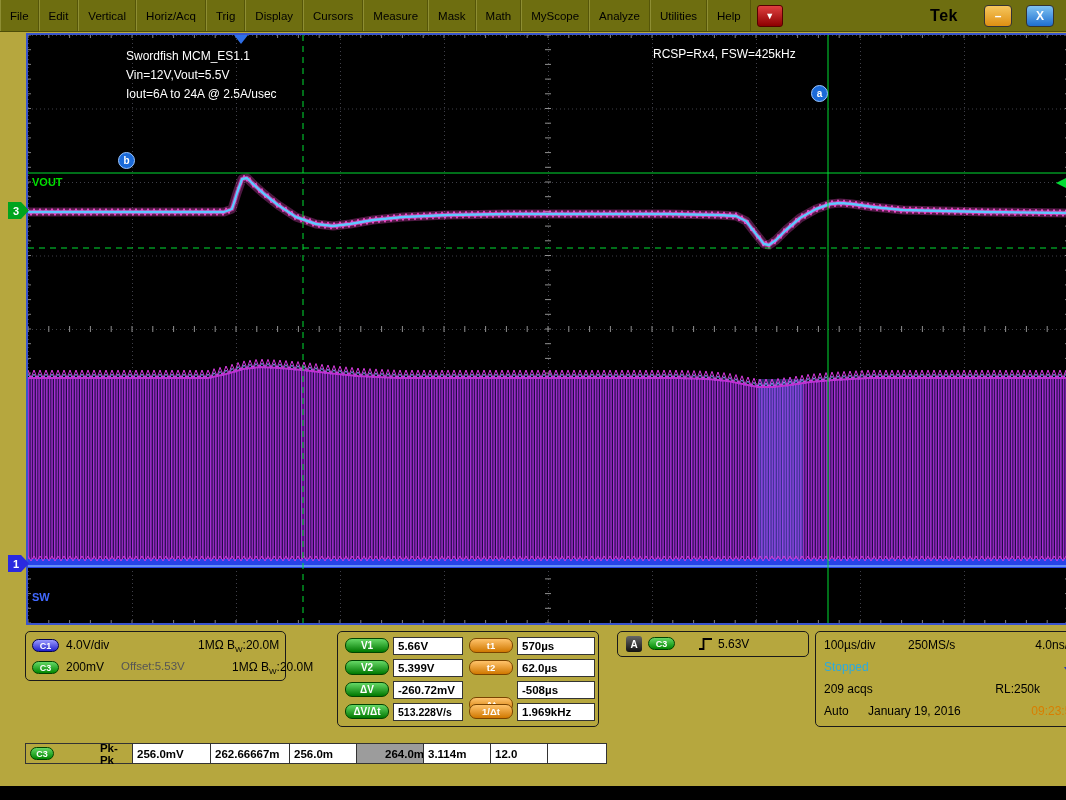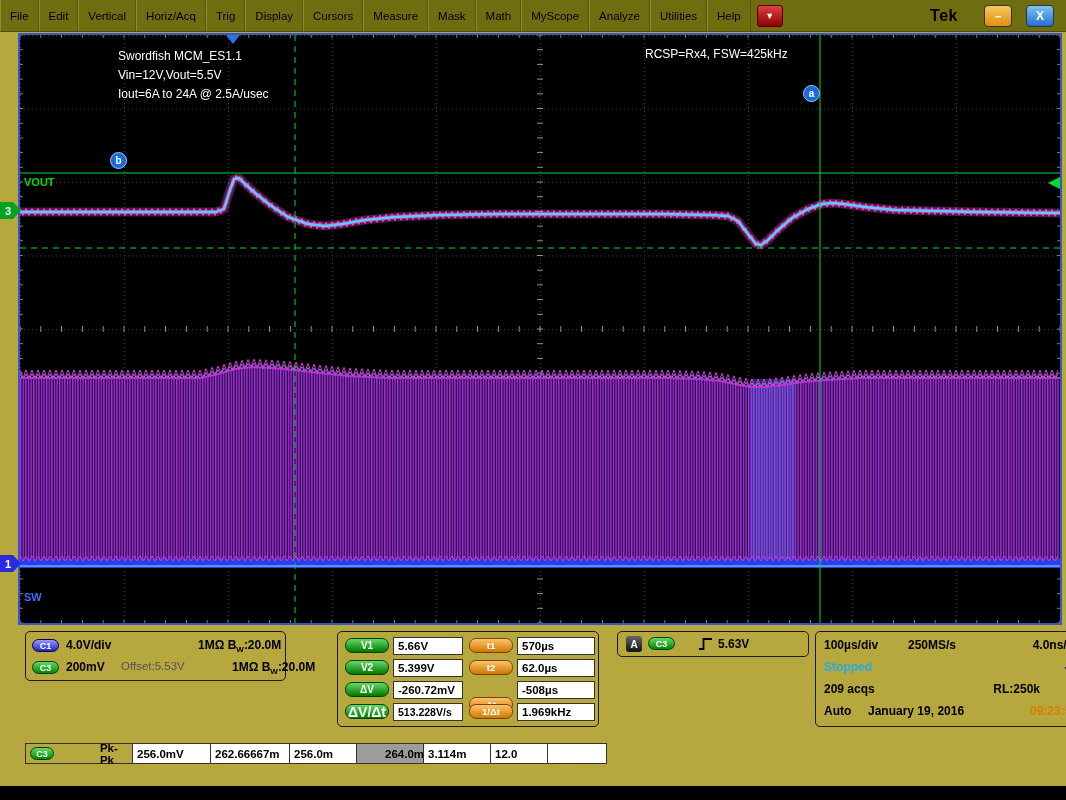--- a/index.html
+++ b/index.html
@@ -15,21 +15,21 @@
                  background:linear-gradient(180deg,#e04040,#8d0000);border:1px solid #550000;
                  color:#fff;font-size:9px;display:flex;align-items:center;justify-content:center;}
   .mb-spacer{flex:1;}
   .tek-logo{font-size:16px;font-weight:bold;color:#000;align-self:center;letter-spacing:.5px;margin-right:26px;}
   .win-btn{width:26px;height:20px;align-self:center;border-radius:4px;display:flex;align-items:center;
            justify-content:center;color:#fff;font-weight:bold;font-size:12px;margin-right:14px;border:1px solid #333;}
   .win-btn.min{background:linear-gradient(180deg,#f6c75e,#df8f12);}
   .win-btn.close{background:linear-gradient(180deg,#7fc3f2,#1f6fd0);margin-right:12px;}
 
   
-  .display-wrap{position:absolute;left:0;top:31px;width:1014px;height:597px;}
+  .display-wrap{position:absolute;left:8px;top:31px;width:1014px;height:597px;}
   .screen{position:absolute;left:18px;top:2px;width:1040px;height:588px;background:#000;
           border:2px solid #3a55cc;}
   .screen svg{position:absolute;left:0;top:0;}
   .annot-left{position:absolute;left:98px;top:12px;color:#fff;font-size:12px;line-height:19px;}
   .annot-right{position:absolute;left:625px;top:12px;color:#fff;font-size:12px;}
   .vout-label{position:absolute;left:4px;top:141px;color:#00e000;font-size:11px;font-weight:bold;}
   .sw-label{position:absolute;left:4px;top:556px;color:#4169ff;font-size:11px;font-weight:bold;}
   .cursor-badge{position:absolute;width:15px;height:15px;border-radius:50%;background:#1b6ad8;
                 border:1px solid #9cc6ff;color:#fff;font-size:10px;font-weight:bold;
                 display:flex;align-items:center;justify-content:center;}
@@ -41,21 +41,21 @@
   .ch-badge.ch3{top:171px;background:#00a41e;}
   .ch-badge.ch1{top:524px;background:#2a2ae0;}
 
   
   .rbox{position:absolute;border:1.5px solid #1a1a1a;border-radius:5px;box-sizing:border-box;}
   .box-ch{left:25px;top:631px;width:261px;height:50px;}
   .box-cursors{left:337px;top:631px;width:262px;height:96px;}
   .box-trig{left:617px;top:631px;width:192px;height:26px;}
   .box-horiz{left:815px;top:631px;width:272px;height:96px;}
   .abs{position:absolute;}
-  .bold12{font-size:12px;font-weight:bold;color:#000;white-space:nowrap;}
+  .bold12{font-size:12px;font-weight:normal;color:#000;white-space:nowrap;}
   .gray12{font-size:11.5px;color:#555;white-space:nowrap;}
   .pill{display:inline-flex;align-items:center;justify-content:center;color:#fff;font-weight:bold;
         border-radius:7px;box-sizing:border-box;}
   .pill.small{width:27px;height:13px;font-size:9px;}
   .pill.c1{background:linear-gradient(180deg,#9a9aff,#2222cc);border:1px solid #00004d;}
   .pill.c3{background:linear-gradient(180deg,#66d866,#008800);border:1px solid #004400;}
   .pill.curv{width:44px;height:15px;font-size:10px;background:linear-gradient(180deg,#66d866,#007800);border:1px solid #004400;}
   .pill.curt{width:44px;height:15px;font-size:9.5px;background:linear-gradient(180deg,#ffc36b,#d07800);border:1px solid #7a4400;}
   .vcell{position:absolute;background:#fff;border:1px solid #333;height:18px;box-sizing:border-box;
          font-size:11.5px;font-weight:bold;color:#000;display:flex;align-items:center;padding:0 4px;white-space:nowrap;}
@@ -467,21 +467,21 @@
     </span>
   </div>
 
   <div class="rbox box-cursors">
     <span class="abs pill curv" style="left:7px;top:6px;">V1</span>
     <div class="vcell" style="left:55px;top:5px;width:70px;">5.66V</div>
     <span class="abs pill curv" style="left:7px;top:28px;">V2</span>
     <div class="vcell" style="left:55px;top:27px;width:70px;">5.399V</div>
     <span class="abs pill curv" style="left:7px;top:50px;">ΔV</span>
     <div class="vcell" style="left:55px;top:49px;width:70px;">-260.72mV</div>
-    <span class="abs pill curv" style="left:7px;top:72px;font-size:14px;">ΔV/Δt</span>
+    <span class="abs pill curv" style="left:7px;top:72px;font-size:10px;">ΔV/Δt</span>
     <div class="vcell" style="left:55px;top:71px;width:70px;font-size:10.5px;">513.228V/s</div>
 
     <span class="abs pill curt" style="left:131px;top:6px;">t1</span>
     <div class="vcell" style="left:179px;top:5px;width:78px;">570µs</div>
     <span class="abs pill curt" style="left:131px;top:28px;">t2</span>
     <div class="vcell" style="left:179px;top:27px;width:78px;">62.0µs</div>
     <span class="abs pill curt" style="left:131px;top:65px;">Δt</span>
     <div class="vcell" style="left:179px;top:49px;width:78px;">-508µs</div>
     <span class="abs pill curt" style="left:131px;top:72px;">1/Δt</span>
     <div class="vcell" style="left:179px;top:71px;width:78px;">1.969kHz</div>

